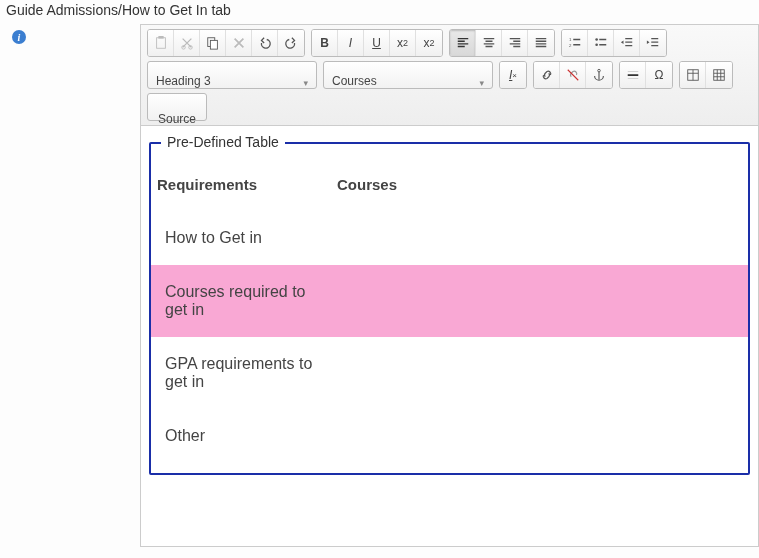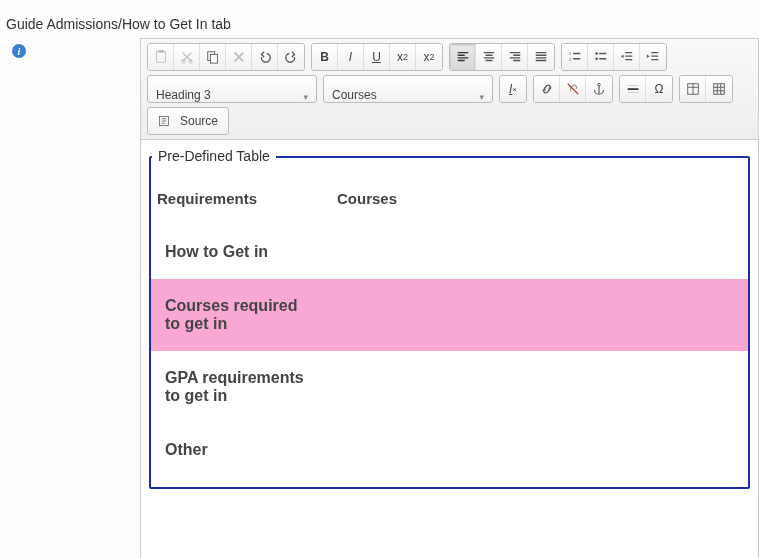--- a/index.html
+++ b/index.html
@@ -7,21 +7,21 @@
     margin: 0;
     font-family: Arial, Helvetica, sans-serif;
     font-size: 13px;
     background: #fdfdfd;
     color: #333;
     width: 759px;
   }
   .page-title {
     font-size: 14px;
     color: #333;
-    padding: 16px 6px 6px 6px;
+    padding: 2px 6px 6px 6px;
   }
   .layout {
     display: flex;
   }
   .left-gutter {
     width: 140px;
     padding: 6px 0 0 12px;
   }
   .help-icon {
     width: 14px; height: 14px;
@@ -98,41 +98,42 @@
     color: #888;
   }
   .src-btn {
     height: 28px;
     border: 1px solid #bbb;
     border-radius: 3px;
     background: linear-gradient(#ffffff,#f2f2f2);
     display: inline-flex;
     align-items: center;
     padding: 0 10px;
-    gap: 10px;
+    gap: 18px;
     font-size: 12px;
     color: #444;
     cursor: pointer;
+    flex-direction: column;
   }
   .content-area {
     background: #fff;
     padding: 8px 8px 12px 8px;
     min-height: 420px;
   }
   .fieldset {
     border: 2px solid #1a2ea8;
     border-radius: 2px;
     padding: 10px 0 10px 0;
     position: relative;
     margin-top: 8px;
   }
   .legend {
     position: absolute;
     top: -10px;
-    left: 1px;
+    left: 10px;
     background: #fff;
     padding: 0 6px;
     font-size: 14px;
     color: #333;
   }
   table.ptable {
     width: 100%;
     border-collapse: collapse;
   }
   table.ptable th {
@@ -143,21 +144,21 @@
     padding: 22px 14px 18px 6px;
     background: #fff;
   }
   table.ptable td {
     font-size: 16px;
     color: #444;
     padding: 18px 14px;
     vertical-align: top;
   }
   table.ptable tr.striped td { background: #f9a8d4; }
-  .col-req { width: 180px; font-weight: bold; }
+  .col-req { width: 180px; }
   .sup { font-size: 9px; vertical-align: super; }
   .sub { font-size: 9px; vertical-align: sub; }
 </style>
 </head>
 <body>
 
 <div class="page-title">Guide Admissions/How to Get In tab</div>
 
 <div class="layout">
   <div class="left-gutter">

